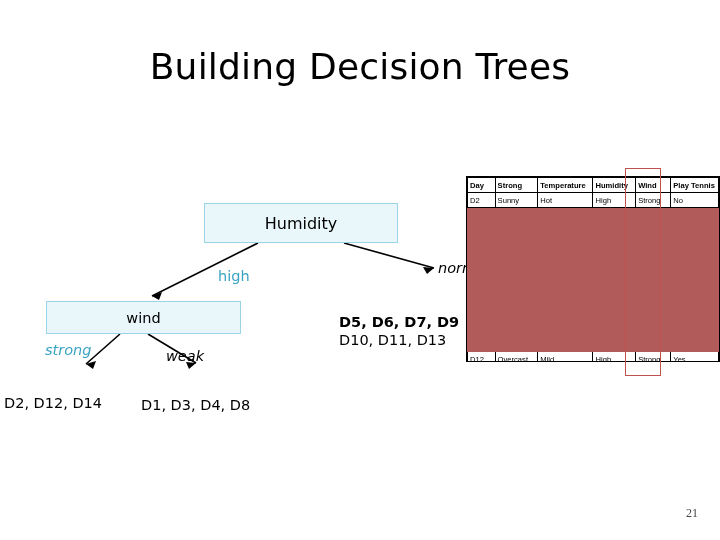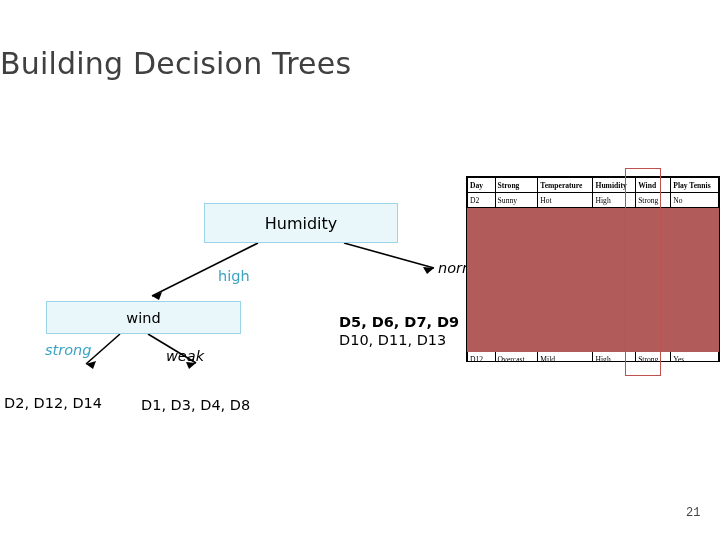--- a/index.html
+++ b/index.html
@@ -18,23 +18,23 @@
     position: absolute;
     left: 0; top: 0;
     width: 720px;
     height: 540px;
   }
   .title {
     position: absolute;
     left: 0;
     top: 46px;
     width: 720px;
-    text-align: left;
-    font-size: 30px;
-    color: #404040;
+    text-align: center;
+    font-size: 36px;
+    color: #000000;
     font-family: "DejaVu Sans", sans-serif;
     font-weight: normal;
     letter-spacing: 0.2px;
   }
   .subtitle {
     position: absolute;
     left: 55px;
     top: 138px;
     font-size: 14.5px;
     color: #000000;
@@ -127,21 +127,21 @@
     height: 186px;
     border: 1px solid #000;
     box-sizing: border-box;
     background: #ffffff;
     overflow: hidden;
   }
   .tbl {
     border-collapse: collapse;
     width: 100%;
     table-layout: fixed;
-    font-family: Liberation Serif, serif;
+    font-family: Liberation Sans, sans-serif;
     padding-left: 16px;
   }
   .tbl td, .tbl th {
     border: 1px solid #000;
     font-size: 7.6px;
     padding: 1px 2px;
     color: #000;
     background: #ffffff;
     white-space: nowrap;
     overflow: hidden;
@@ -167,21 +167,21 @@
     border: 1px solid #c0504d;
     box-sizing: border-box;
     background: transparent;
   }
   .page-num {
     position: absolute;
     left: 686px;
     top: 506px;
     font-size: 12px;
     color: #444;
-    font-family: Liberation Mono, monospace;
+    font-family: Liberation Serif, serif;
   }
 </style>
 </head>
 <body>
 
 <div class="slide">
 
   <div class="title">Building Decision Trees</div>
 
 

